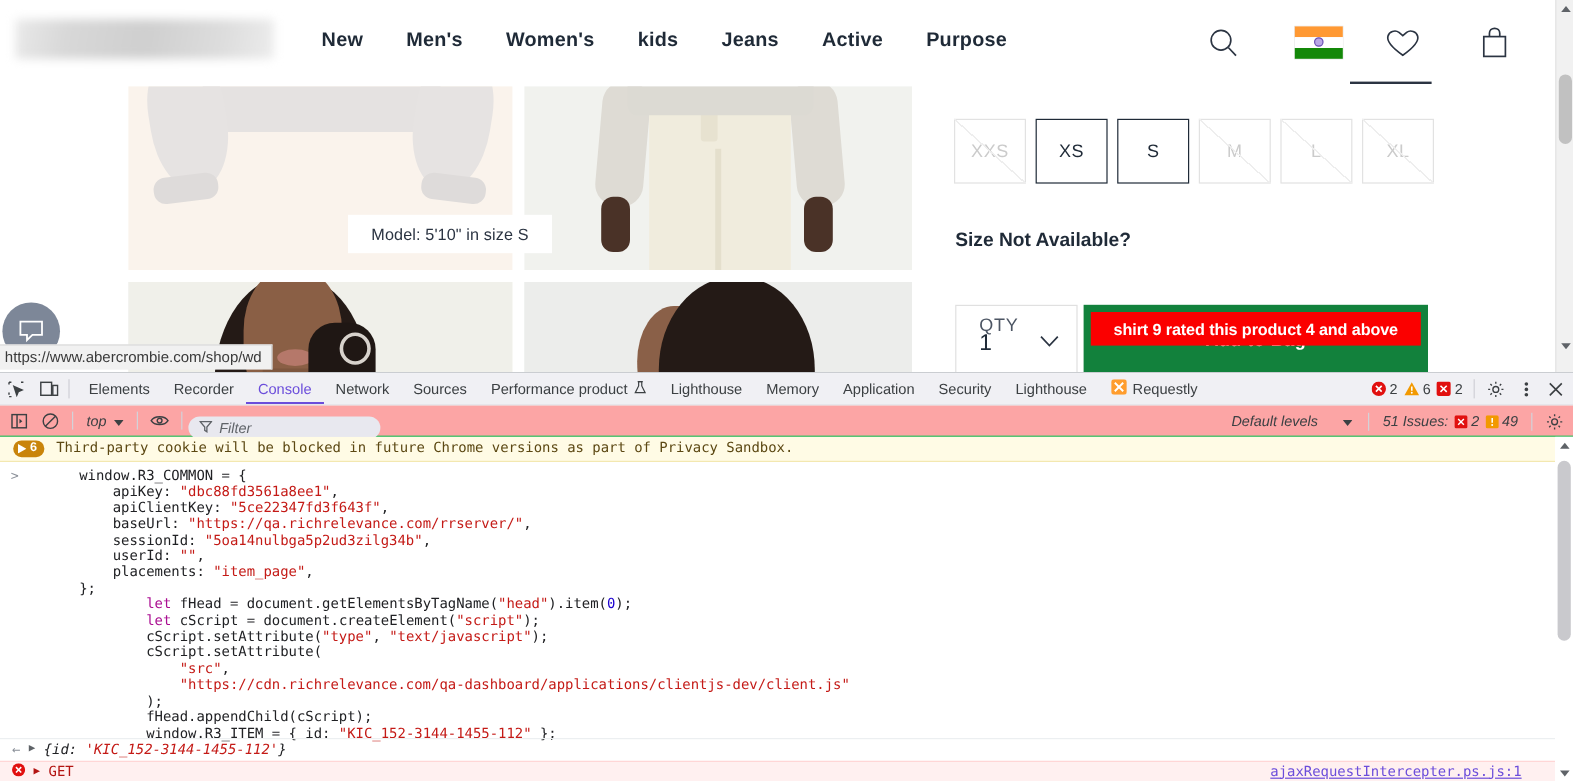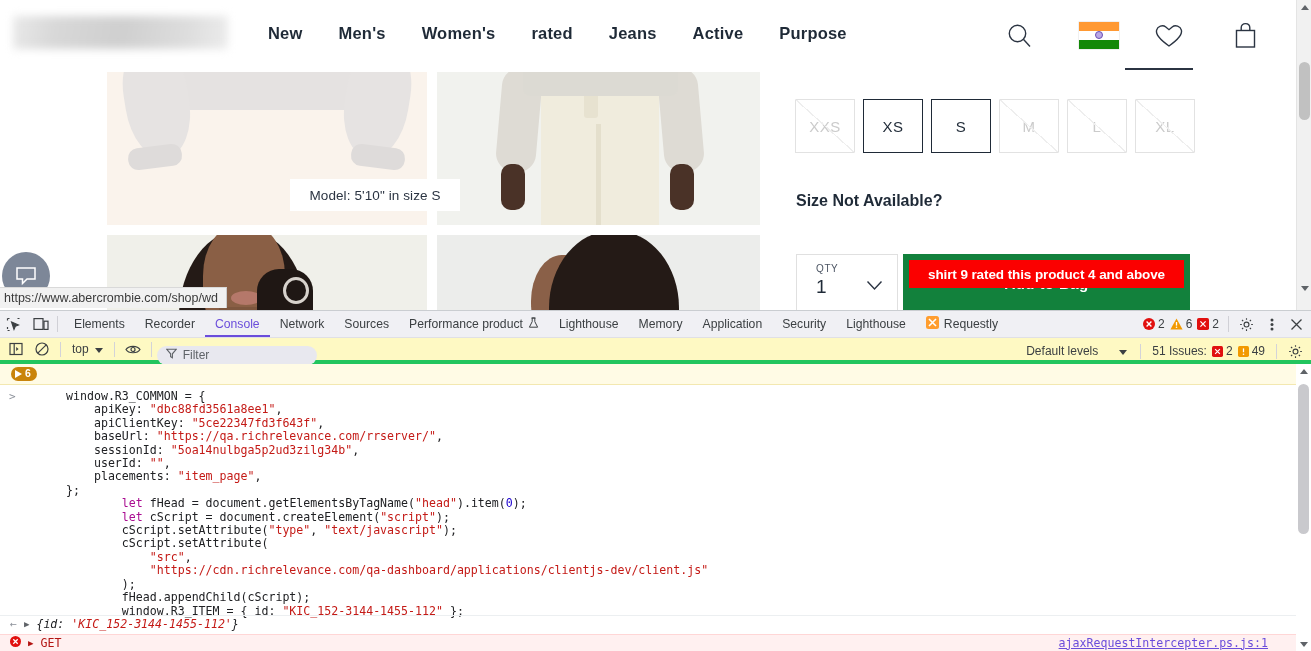--- a/index.html
+++ b/index.html
@@ -142,21 +142,21 @@
   }
   #size-note {
     position: absolute; left: 6px; top: 120px;
     font-size: 16px; font-weight: 700; color: #1f2a37;
   }
   #qty-box {
     position: absolute; left: 6px; top: 182px;
     width: 102px; height: 58px; border: 1px solid #e0e0e0; background: #fff;
     cursor: pointer;
   }
-  #qty-label { position: absolute; left: 19px; top: 8px; font-size: 10px; color: #4c5563; letter-spacing: .6px;}
+  #qty-label { position: absolute; left: 19px; top: 8px; font-size: 15px; color: #4c5563; letter-spacing: .6px;}
   #qty-value { position: absolute; left: 19px; top: 21px; font-size: 19px; color: #1f2a37;}
   #qty-chev  { position: absolute; right: 14px; top: 22px; }
   #atb-button {
     position: absolute; left: 113px; top: 182px;
     width: 287px; height: 58px; background: #12813c;
     display: flex; align-items: center; justify-content: center;
     cursor: pointer; overflow: hidden;
   }
   #atb-label { color: #fff; font-size: 15px; font-weight: 700; letter-spacing: .4px; }
   #rating-banner {
@@ -228,22 +228,22 @@
   .dt-tab.active { color: #6b4ddb; box-shadow: inset 0 -2px 0 #6b4ddb; }
   #dt-status { position: absolute; right: 78px; top: 0; height: 26px;
                display: flex; align-items: center; gap: 5px; font-size: 12px; color: #3c4043;}
   .badge-ico { display:flex; align-items:center; gap:3px; }
   #dt-status-sep { width:1px; height:16px; background:#d0d0d6; margin:0 4px;}
   #dt-right-icons { position: absolute; right: 2px; top: 0; height: 26px; display:flex; align-items:center;}
   .dt-right-btn { width: 25px; height: 26px; display:flex;align-items:center;justify-content:center;cursor:pointer;}
 
   #dt-filterbar {
     position: relative; height: 26px; width: 100%;
-    background: #fef9c3; border-bottom: 4px solid #22c55e;
-    display: flex; align-items: center; padding-left: 3px;
+    background: #fca5a5; border-bottom: 1px solid #22c55e;
+    display: flex; align-items: center; padding-left: 3px; font-style: italic;
   }
   .fb-icon { width: 26px; height: 24px; display:flex;align-items:center;justify-content:center;cursor:pointer;}
   .fb-sep { width:1px; height:15px; background:#d3d3d9; margin: 0 5px;}
   #ctx-select {
     display:flex; align-items:center; gap:6px; padding: 0 6px; height: 20px;
     font-size: 12px; color:#3c4043; cursor:pointer;
   }
   #filter-input {
     width: 160px; height: 19px; border-radius: 10px; background: #e8e8ef;
     display: flex; align-items: center; gap: 6px; padding: 0 9px;
@@ -315,21 +315,21 @@
 
 <div id="viewport">
 
   <div id="site-header">
     <div id="logo"></div>
 
     <div id="main-nav">
       <div class="nav-link">New</div>
       <div class="nav-link">Men's</div>
       <div class="nav-link">Women's</div>
-      <div class="nav-link">rated</div>
+      <div class="nav-link">kids</div>
       <div class="nav-link">Jeans</div>
       <div class="nav-link">Active</div>
       <div class="nav-link">Purpose</div>
     </div>
 
     <div class="hdr-icon" id="icon-search">
       <svg width="27" height="27" viewBox="0 0 27 27" fill="none" stroke="#2b3442" stroke-width="1.4">
         <circle cx="11.5" cy="11.5" r="8.2"></circle>
           <line x1="17.6" y1="17.6" x2="24" y2="24.4"></line>
       </svg>
@@ -641,20 +641,21 @@
 
   <div id="console-area">
 
     <div class="warn-group">
       <span class="wg-count">
         <svg width="7" height="8" viewBox="0 0 7 8" fill="#fff">
             <path d="M0 0 L7 4 L0 8 Z"></path>
           </svg>
         <span>6</span>
       </span>
+      <span>Third-party cookie will be blocked in future Chrome versions as part of Privacy Sandbox.</span>
     </div>
 
     <div id="cmd-echo">
       <span id="echo-caret">&gt;</span>
       <div class="code-line"><span class="pln">window.R3_COMMON = {</span></div>
       <div class="code-line"><span class="pln">    apiKey: </span><span class="s">"dbc88fd3561a8ee1"</span><span class="pln">,</span></div>
       <div class="code-line"><span class="pln">    apiClientKey: </span><span class="s">"5ce22347fd3f643f"</span><span class="pln">,</span></div>
       <div class="code-line"><span class="pln">    baseUrl: </span><span class="s">"https://qa.richrelevance.com/rrserver/"</span><span class="pln">,</span></div>
       <div class="code-line"><span class="pln">    sessionId: </span><span class="s">"5oa14nulbga5p2ud3zilg34b"</span><span class="pln">,</span></div>
       <div class="code-line"><span class="pln">    userId: </span><span class="s">""</span><span class="pln">,</span></div>

